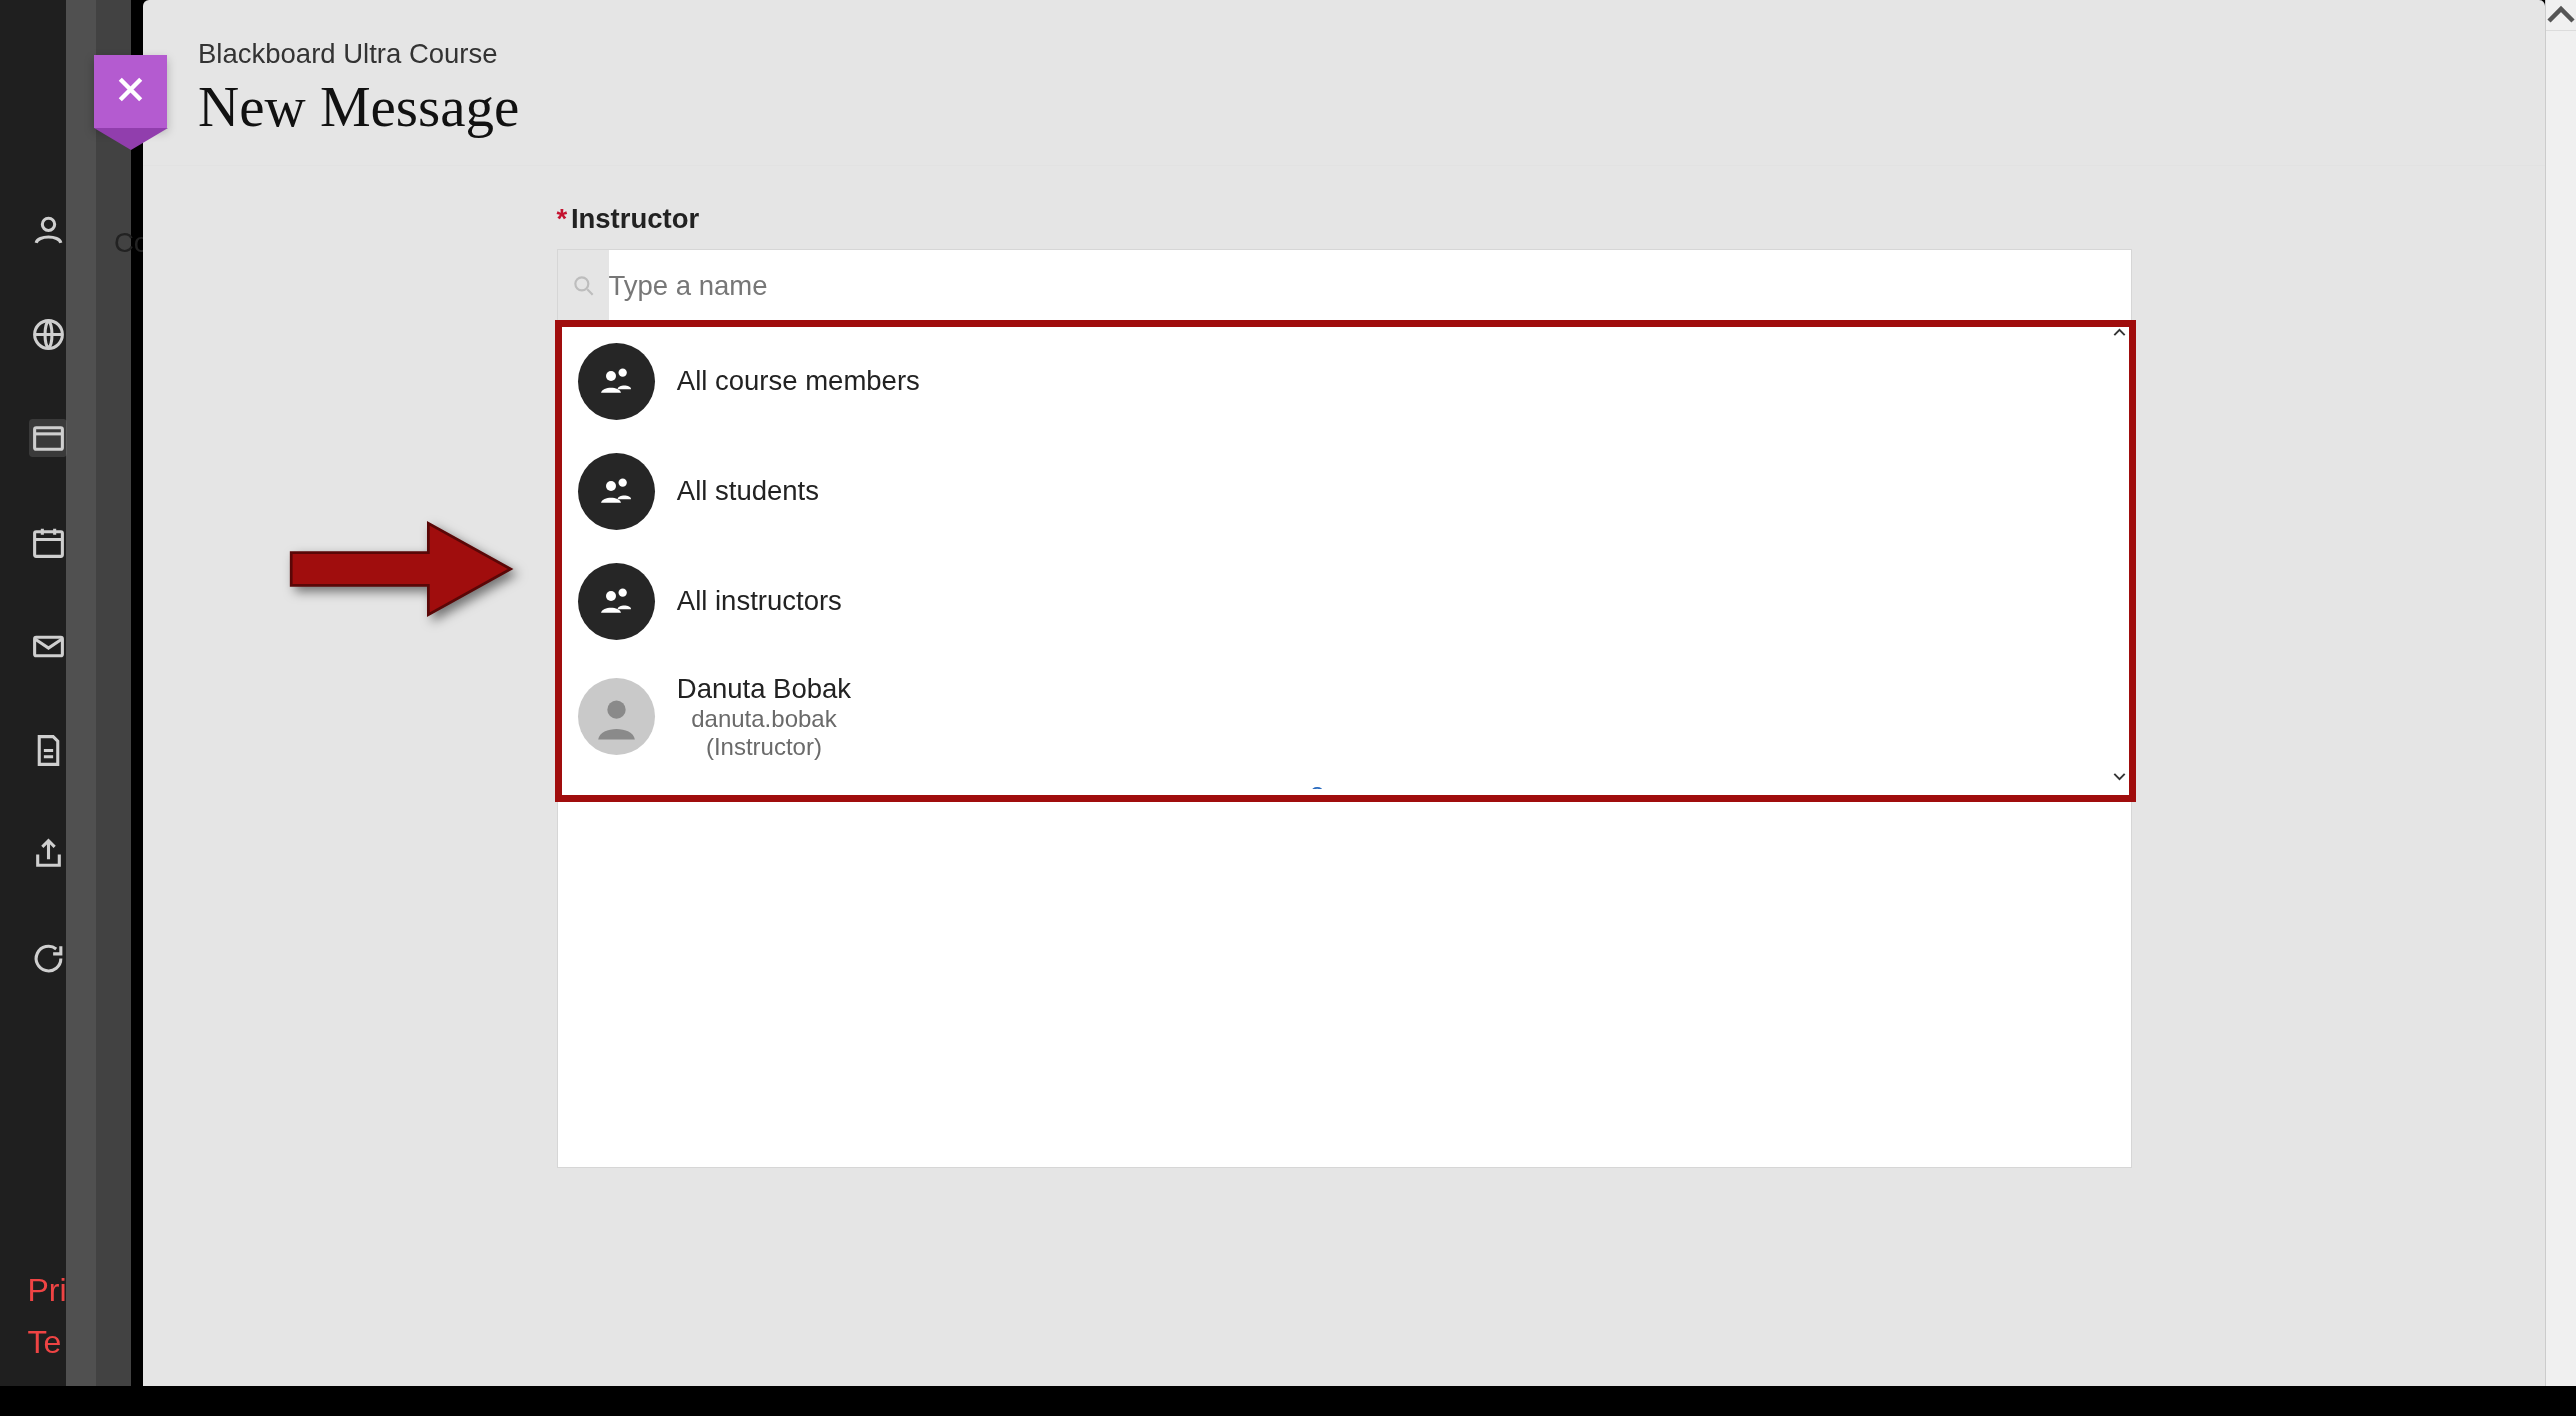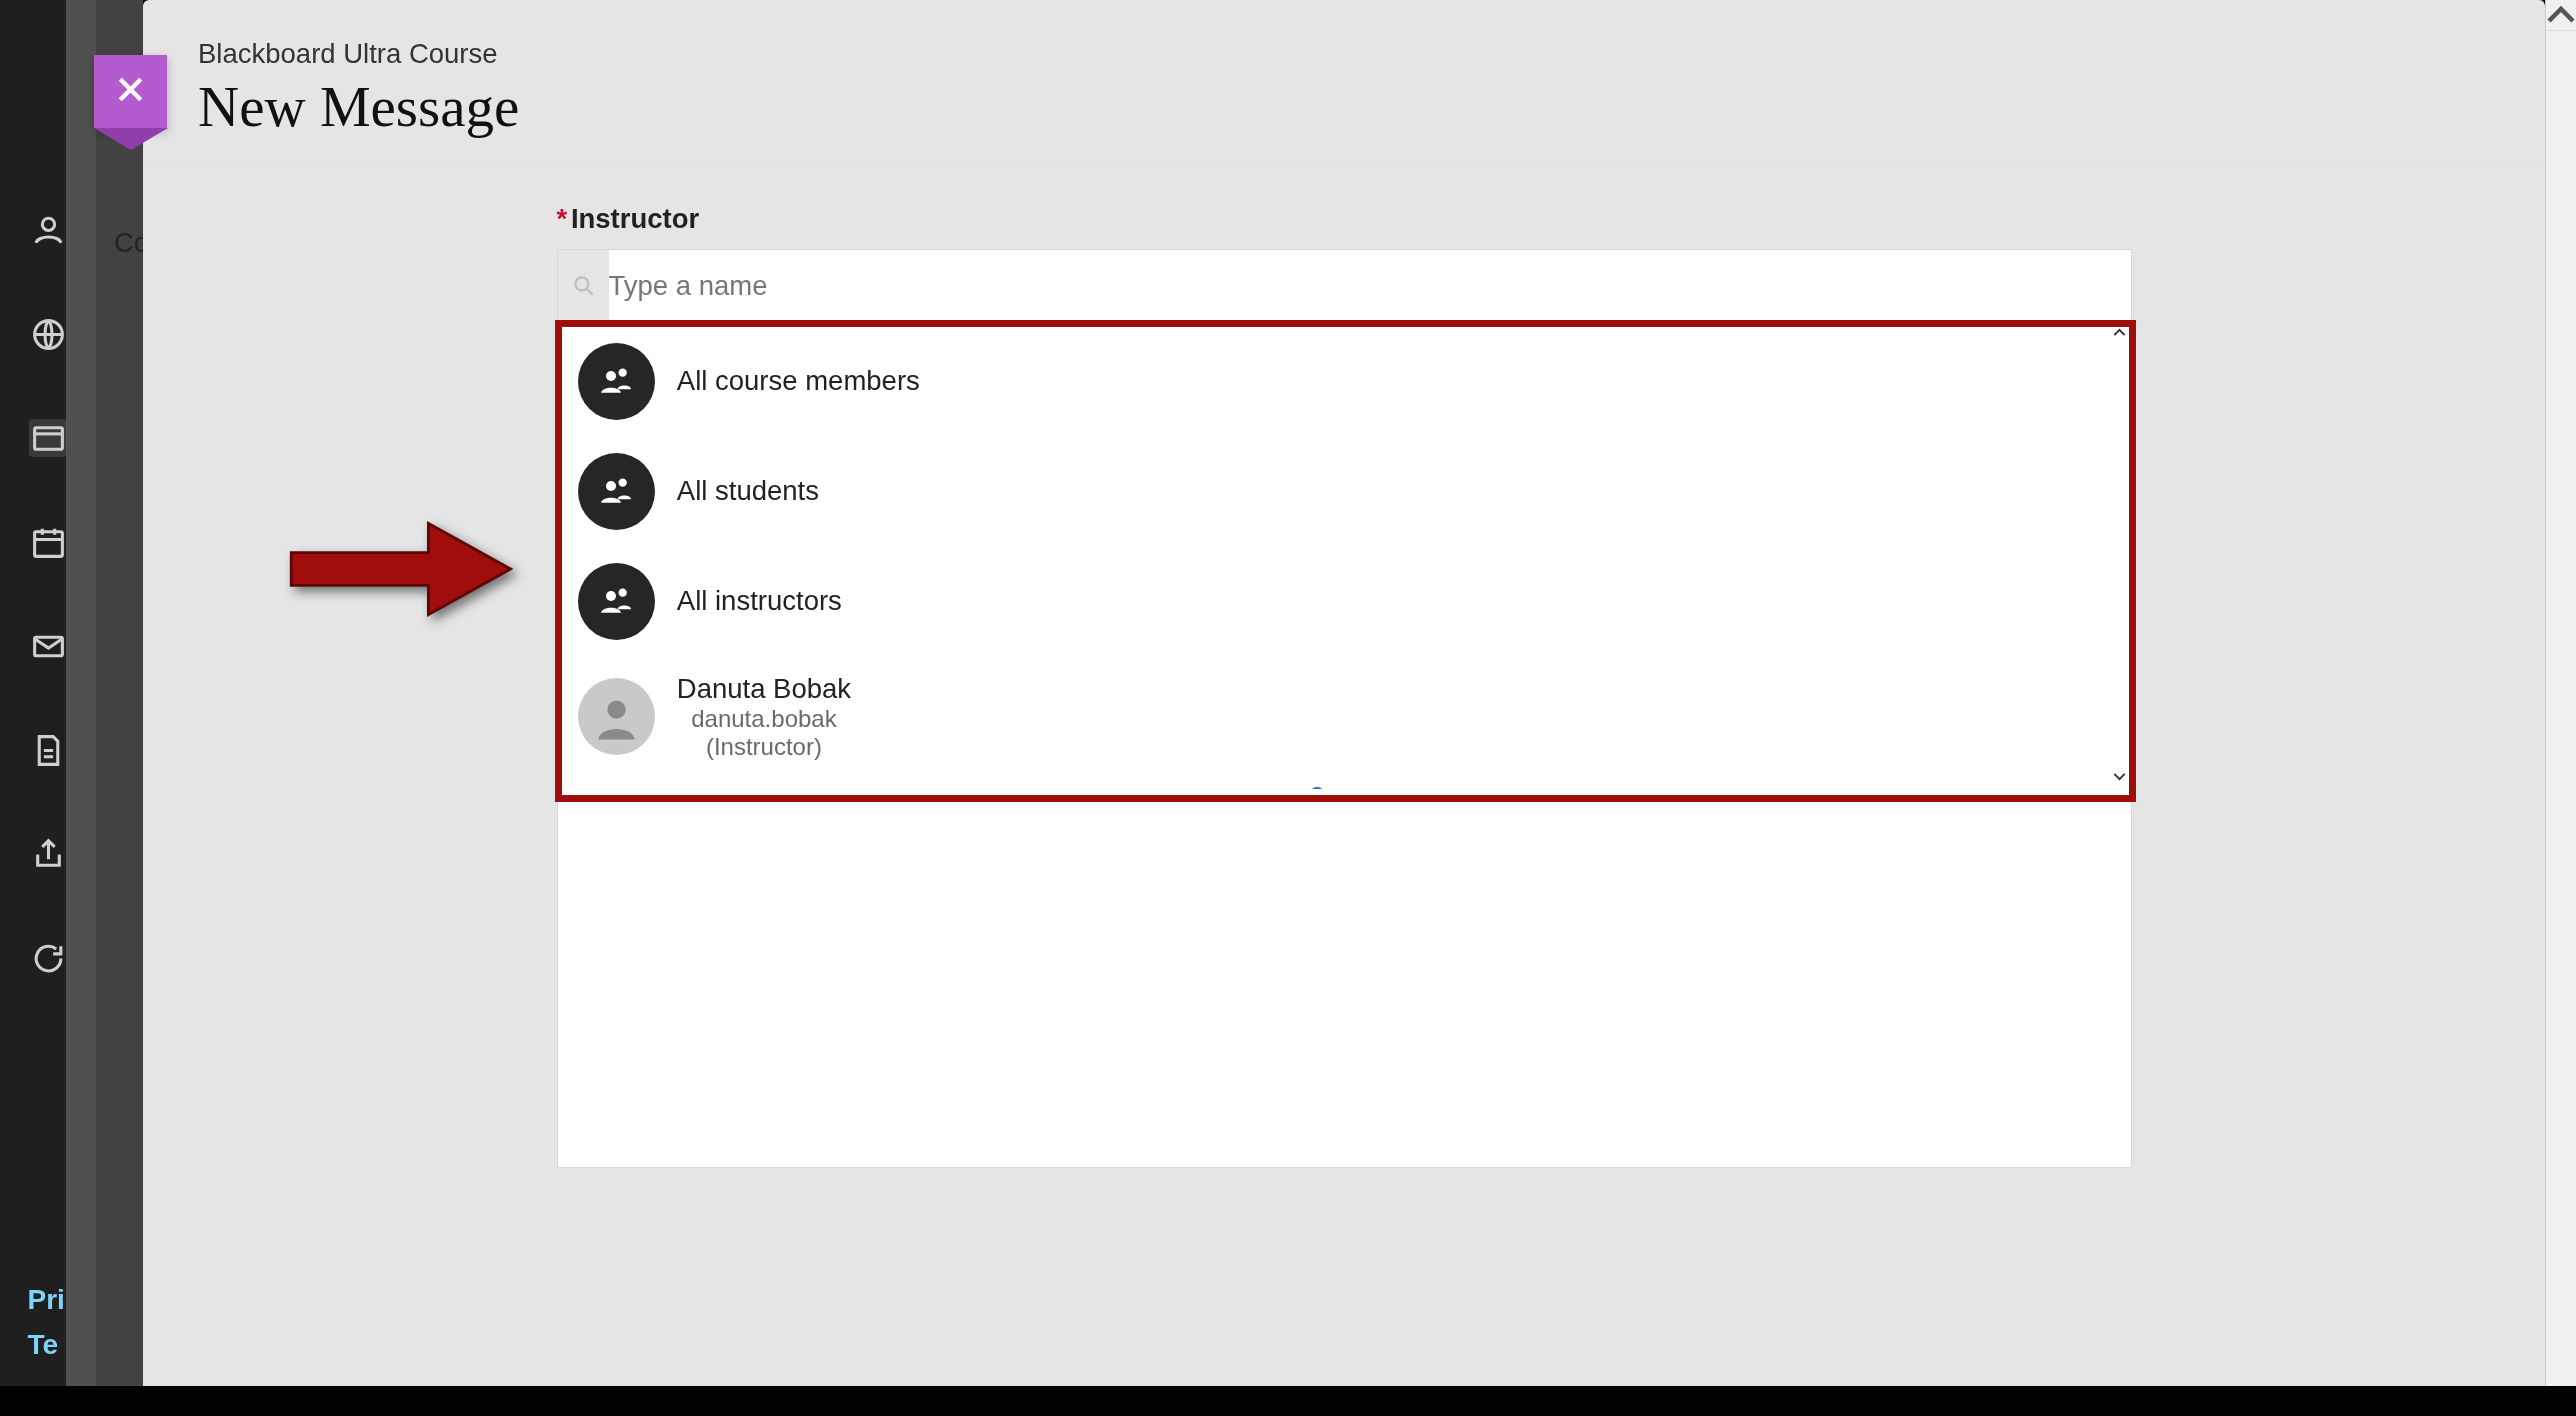--- a/index.html
+++ b/index.html
@@ -45,28 +45,28 @@
   }
   .left-rail .rail-icon {
     width: 38px; height: 38px;
     color: #d0d0d0;
     display:flex; align-items:center; justify-content:center;
   }
   .left-rail .rail-icon svg { width: 37px; height: 37px; stroke:#cfcfcf; fill:none; stroke-width:2;}
   .left-rail .rail-icon.selected { background:#3a3a3a; border-radius:3.7px;}
   .left-rail .footer-text {
     position:absolute; bottom: 18.3px; left: 27.5px;
-    font-size: 28px; color:#7dd3fc; line-height:1.6;font-weight:bold;
+    font-size: 32px; color:#ef4444; line-height:1.6;
   }
 
   
   .bg-strip {
     position:absolute;
     left: 66px; top:0;
-    width: 77px; height: calc(100% - 31px);
+    width: 65px; height: calc(100% - 31px);
     background: rgba(120,120,120,0.55);
   }
   .bg-strip .tab-text {
     position:absolute; top: 227px; left: 48px;
     font-size:27.5px; color:#222;
   }
 
   
   .panel {
     position:absolute;

